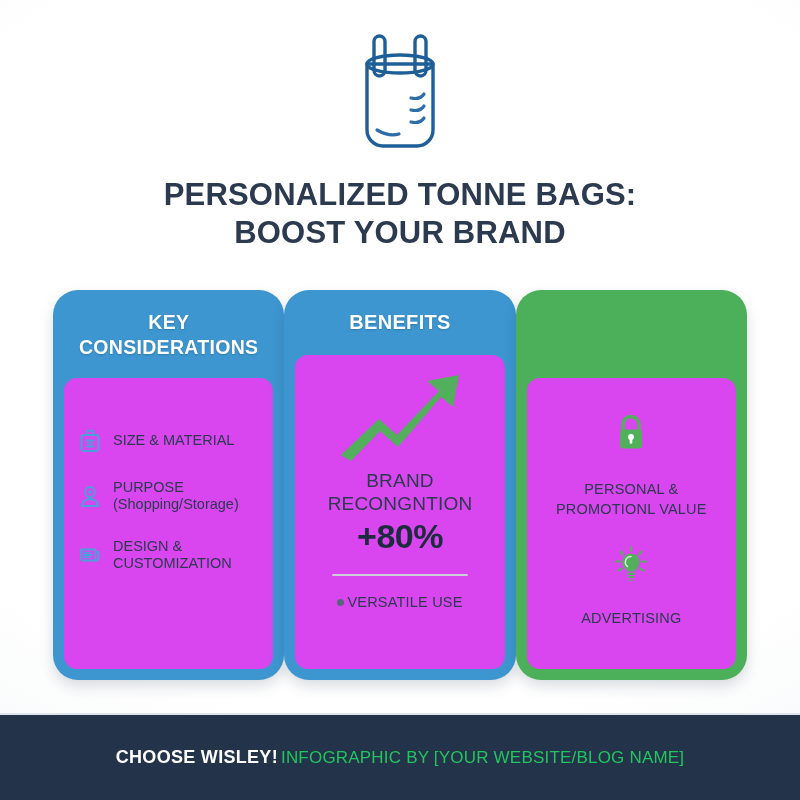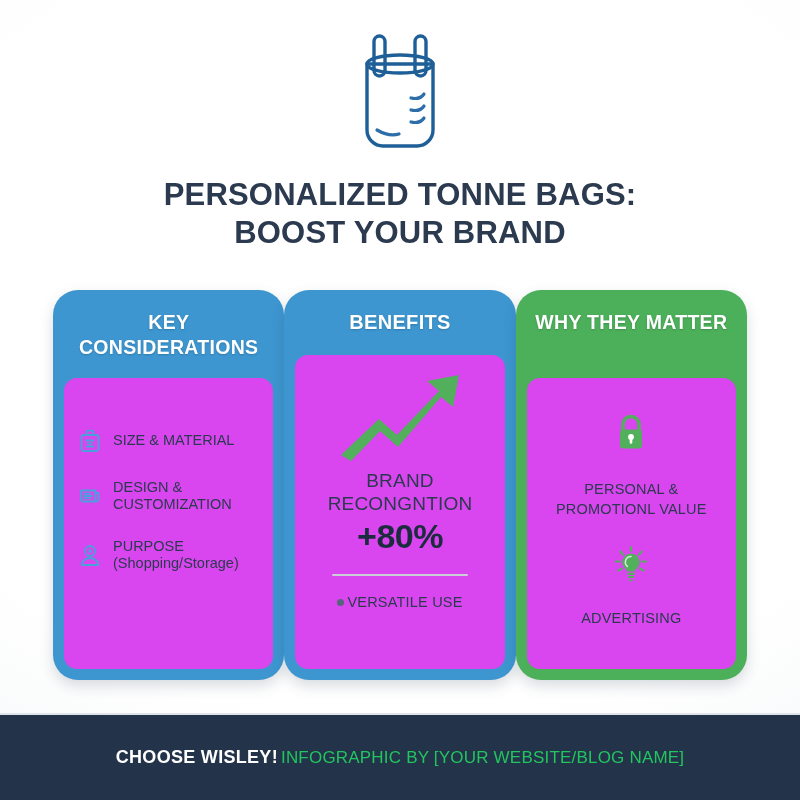--- a/index.html
+++ b/index.html
@@ -272,46 +272,46 @@
                 <path d="M7.5 11.5 L14.5 11.5 M9 14.5 L13 14.5 M7.5 17.5 L14.5 17.5"></path>
               </svg>
             </span>
             <span class="feature-text">
               <span>SIZE &amp; MATERIAL</span>
             </span>
           </div>
 
           <div class="feature-row">
             <span class="feature-icon">
+              <svg width="22" height="23" viewBox="0 0 22 23" fill="none" stroke="#49a0db" stroke-width="1.8" stroke-linecap="round" stroke-linejoin="round">
+                <circle cx="11" cy="7" r="5"></circle>
+                <circle cx="11" cy="7" r="1.8" fill="#49a0db" stroke="none"></circle>
+                <path d="M2.8 21 a8.2 7 0 0 1 16.4 0 Z"></path>
+              </svg>
+            </span>
+            <span class="feature-text">
+              <span>PURPOSE</span>
+              <span class="sub">(Shopping/Storage)</span>
+            </span>
+          </div>
+
+          <div class="feature-row">
+            <span class="feature-icon">
               <svg width="22" height="22" viewBox="0 0 22 22" fill="none" stroke="#49a0db" stroke-width="1.8" stroke-linecap="round" stroke-linejoin="round">
                 <path d="M2 5.5 L16.5 5.5 L16.5 16.5 L4 16.5 a2 2 0 0 1 -2 -2 Z"></path>
                 <path d="M16.5 8 L19.5 8 L19.5 14.5 a2 2 0 0 1 -3 1.8"></path>
                 <path d="M4.8 8.6 L11 8.6 M4.8 11 L13 11 M4.8 13.4 L11 13.4"></path>
               </svg>
             </span>
             <span class="feature-text">
               <span>DESIGN &amp;</span>
               <span class="sub">CUSTOMIZATION</span>
             </span>
           </div>
 
-          <div class="feature-row">
-            <span class="feature-icon">
-              <svg width="22" height="23" viewBox="0 0 22 23" fill="none" stroke="#49a0db" stroke-width="1.8" stroke-linecap="round" stroke-linejoin="round">
-                <circle cx="11" cy="7" r="5"></circle>
-                <circle cx="11" cy="7" r="1.8" fill="#49a0db" stroke="none"></circle>
-                <path d="M2.8 21 a8.2 7 0 0 1 16.4 0 Z"></path>
-              </svg>
-            </span>
-            <span class="feature-text">
-              <span>PURPOSE</span>
-              <span class="sub">(Shopping/Storage)</span>
-            </span>
-          </div>
-
         </div>
       </div>
     </div>
 
     <div class="card blue">
       <div class="card-title single">
         <span class="line">BENEFITS</span>
       </div>
       <div class="card-body one-line">
         <div class="benefit-inner">
@@ -334,24 +334,20 @@
           <div class="benefit-bullet-row">
             <span class="bullet-dot"></span>
             <span class="benefit-bullet-text">VERSATILE USE</span>
           </div>
 
         </div>
       </div>
     </div>
 
     <div class="card green">
-      <div class="card-title">
-        <span class="line">WHY THEY</span>
-        <span class="line">MATTER</span>
-      </div>
       <div class="card-body two-line">
         <div class="why-inner">
 
           <span class="lock-wrap">
             <svg width="34" height="40" viewBox="0 0 34 40">
               <path d="M9 18 L9 12.5 a8 8 0 0 1 16 0 L25 18" fill="none" stroke="#52b05c" stroke-width="3.6" stroke-linecap="round"></path>
               <rect x="6" y="17.5" width="22" height="19" rx="3.2" fill="#52b05c"></rect>
               <circle cx="17" cy="25" r="2.9" fill="#ffffff"></circle>
               <rect x="15.7" y="25.5" width="2.6" height="6.2" rx="1.3" fill="#ffffff"></rect>
             </svg>

